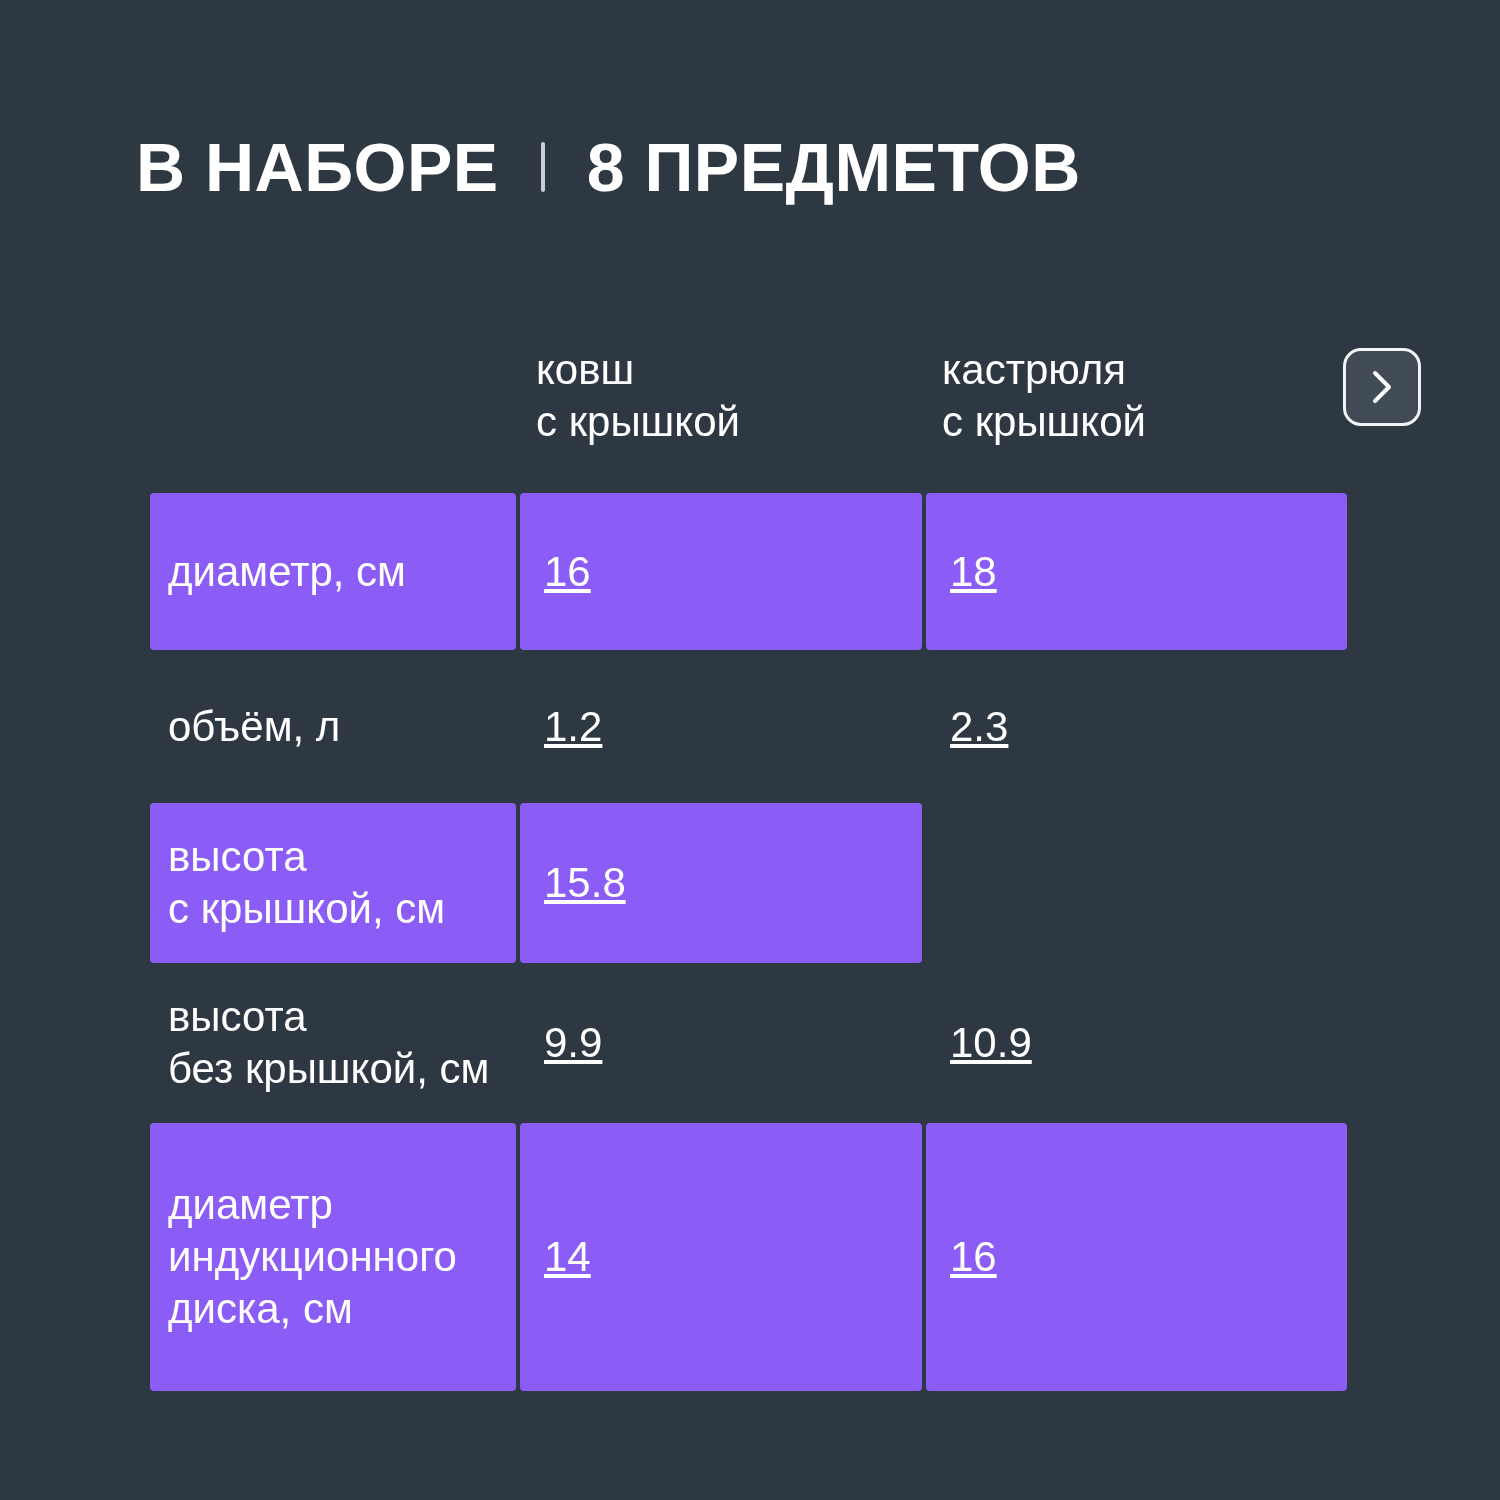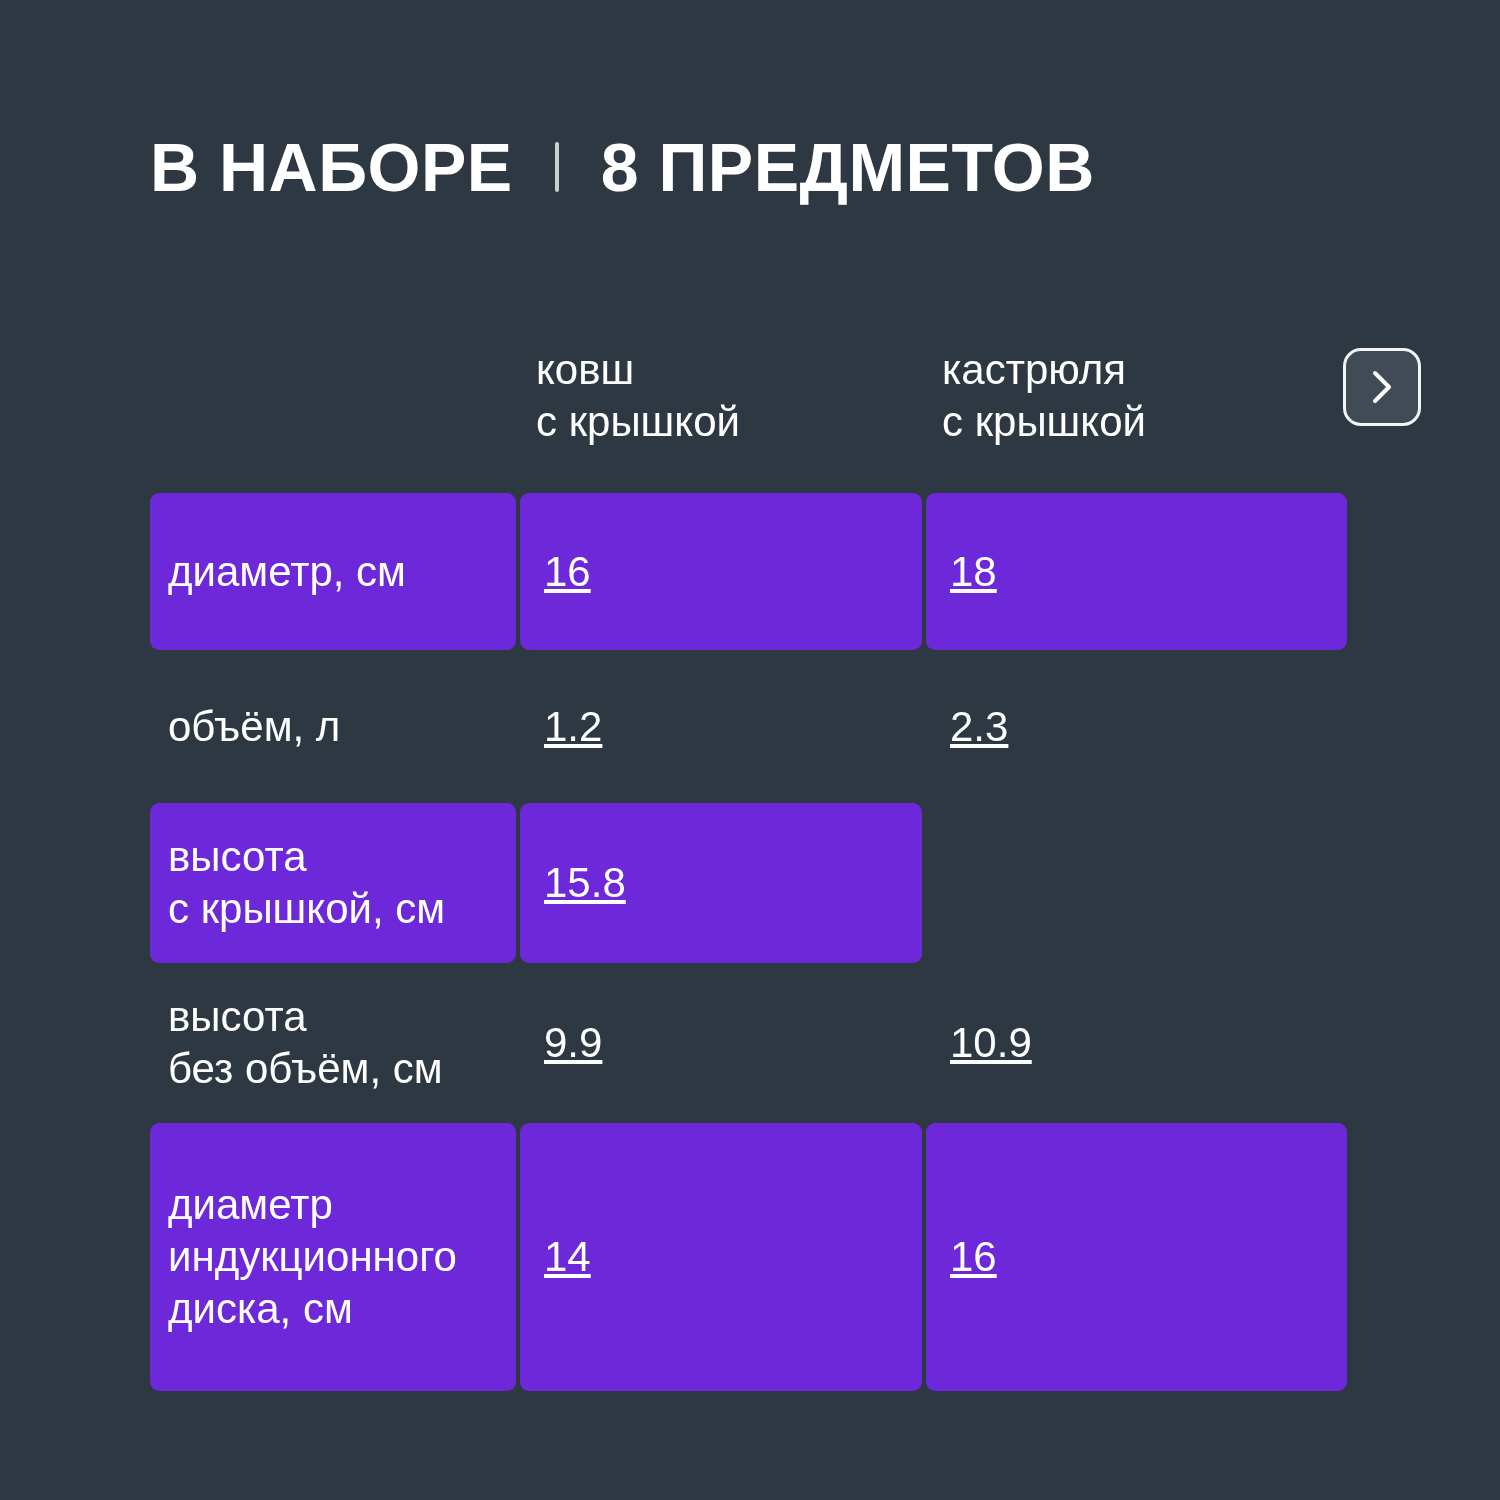--- a/index.html
+++ b/index.html
@@ -15,21 +15,21 @@
   .canvas {
     position: relative;
     width: 1500px;
     height: 1500px;
     background: #2e3842;
   }
 
   
   .title {
     position: absolute;
-    left: 150px;
+    left: 136px;
     top: 128px;
     display: flex;
     align-items: center;
     font-size: 68px;
     font-weight: bold;
     letter-spacing: 0.5px;
     white-space: nowrap;
   }
   .title-divider {
     display: inline-block;
@@ -94,22 +94,22 @@
   .row:nth-child(5) { height: 268px; }
   .cell {
     display: flex;
     flex-direction: column;
     justify-content: center;
     font-size: 42px;
     line-height: 52px;
     box-sizing: border-box;
   }
   .row.highlight .cell {
-    background: #6d28d9;
-    border-radius: 9px;
+    background: #8b5cf6;
+    border-radius: 4px;
   }
   .label-cell { padding-left: 18px; padding-right: 24px; }
   .value-cell { padding-left: 24px; text-decoration: underline; }
 </style>
 </head>
 <body>
 
 <div class="canvas">
 
   <div class="title">
@@ -168,21 +168,21 @@
         <div>с крышкой, см</div>
       </div>
       <div class="cell value-cell">
         <span>15.8</span>
       </div>
     </div>
 
     <div class="row">
       <div class="cell label-cell">
         <div>высота</div>
-        <div>без объём, см</div>
+        <div>без крышкой, см</div>
       </div>
       <div class="cell value-cell">
         <span>9.9</span>
       </div>
       <div class="cell value-cell">
         <span>10.9</span>
       </div>
     </div>
 
     <div class="row highlight">

